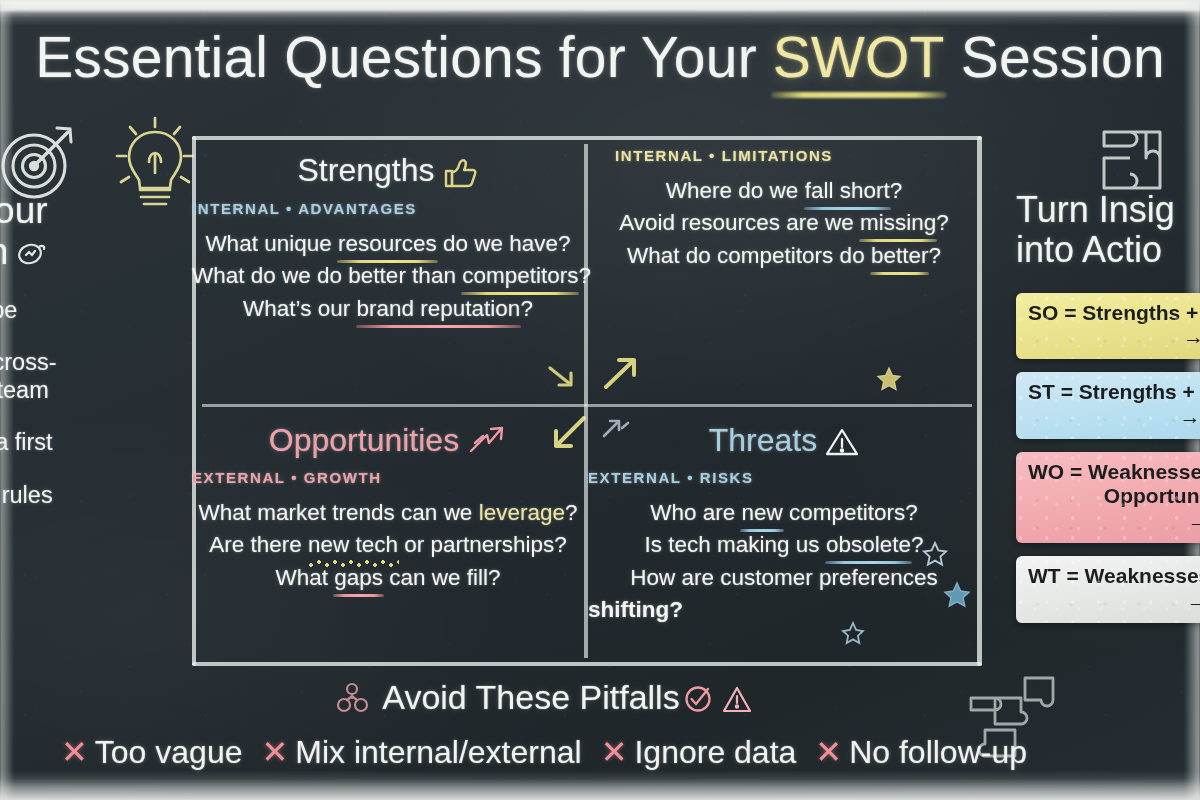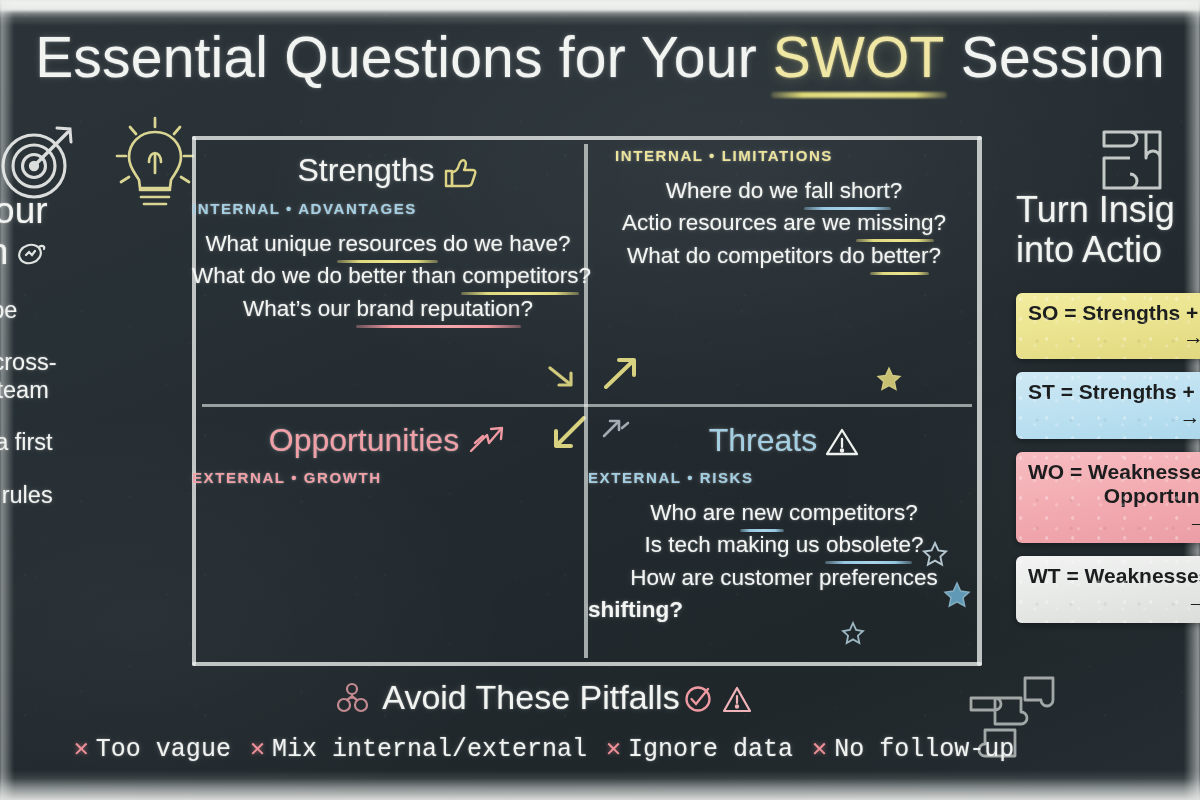--- a/index.html
+++ b/index.html
@@ -119,21 +119,21 @@
   .card .l2{font-size:21px;line-height:1.16;color:#1b1d1e;font-weight:bold;text-align:right;padding-right:6px;white-space:nowrap;}
   .c-so{background:linear-gradient(172deg,#f2eda0,#e8e08c 55%,#ddd47d);}
   .c-st{background:linear-gradient(172deg,#cfe8f4,#b9dff0 55%,#a9d4e8);}
   .c-wo{background:linear-gradient(172deg,#f6bcc0,#f0a8ae 55%,#e89aa2);}
   .c-wt{background:linear-gradient(172deg,#f2f3f2,#e4e6e4 55%,#d7dad7);}
 
   
   #bottom{position:absolute;left:0;top:680px;width:1088px;text-align:center;}
   #bottom .bt-title{font-size:34px;color:#f2f4f2;line-height:1;white-space:nowrap;}
   #bottom .bt-title .gl{font-size:27px;margin:0 3px;}
-  #bottom .bt-row{margin-top:17px;font-size:25px;color:#f1f3f1;white-space:nowrap;font-family:Liberation Mono, monospace;}
+  #bottom .bt-row{margin-top:17px;font-size:32px;color:#f1f3f1;white-space:nowrap;}
   #bottom .bt-row .x{color:#ef9098;font-weight:bold;margin:0 7px 0 19px;text-shadow:0 0 4px rgba(239,144,152,.5);}
   #bottom .bt-row .x:first-child{margin-left:0;}
 
   .dec{position:absolute;pointer-events:none;}
   svg{display:block;overflow:visible;}
 </style>
 </head>
 <body>
 
 <div id="board">
@@ -263,34 +263,39 @@
         <div class="ln chalk"><span>What unique </span><span class="u u-y">resources</span><span> do we have?</span></div>
         <div class="ln chalk"><span>What do we do better than </span><span class="u u-y">competitors</span><span>?</span></div>
         <div class="ln chalk"><span>What’s our </span><span class="u u-p">brand reputation</span><span>?</span></div>
       </div>
     </div>
 
     <div class="quad q-tr">
       <div class="q-sub chalk" style="color:#ece49a;padding-left:27px;">INTERNAL • LIMITATIONS</div>
       <div class="q-list">
         <div class="ln chalk"><span>Where do we </span><span class="u u-b">fall short</span><span>?</span></div>
-        <div class="ln chalk"><span>Actio resources are we </span><span class="u u-y">missing</span><span>?</span></div>
+        <div class="ln chalk"><span>Avoid resources are we </span><span class="u u-y">missing</span><span>?</span></div>
         <div class="ln chalk"><span>What do competitors do </span><span class="u u-y">better</span><span>?</span></div>
       </div>
     </div>
 
     <div class="quad q-bl">
       <div class="q-head chalk" style="color:#f2a0a8;"><span>Opportunities</span><span class="gl"><svg width="40" height="32" viewBox="0 0 40 32" style="display:inline-block;vertical-align:-4px">
               <g fill="none" stroke="#ef9aa2" stroke-width="2.4" stroke-linecap="round" stroke-linejoin="round">
                 <path d="M4 26 L20 10 L22 18 L34 4"></path>
                 <path d="M24 4 L35 3 L34 14"></path>
                 <path d="M8 18 L16 11"></path>
               </g>
             </svg></span></div>
       <div class="q-sub chalk" style="color:#f2a0a8;">EXTERNAL • GROWTH</div>
+      <div class="q-list">
+        <div class="ln chalk"><span>What market trends can we </span><span class="kw-y">leverage</span><span>?</span></div>
+        <div class="ln chalk"><span>Are there </span><span class="u u-y u-wav">new tech</span><span> or partnerships?</span></div>
+        <div class="ln chalk"><span>What </span><span class="u u-p">gaps</span><span> can we fill?</span></div>
+      </div>
     </div>
 
     <div class="quad q-br">
       <div class="q-head chalk" style="color:#a4cfe3;"><span>Threats</span><span class="gl"><svg width="34" height="30" viewBox="0 0 34 30" style="display:inline-block;vertical-align:-4px">
               <g fill="none" stroke="#eef1ee" stroke-width="2.3" stroke-linejoin="round" stroke-linecap="round">
                 <path d="M17 3 L32 27 H2 Z"></path>
                 <path d="M17 12 v8"></path>
                 <circle cx="17" cy="23.4" r="1.1" fill="#eef1ee"></circle>
               </g>
             </svg></span></div>

